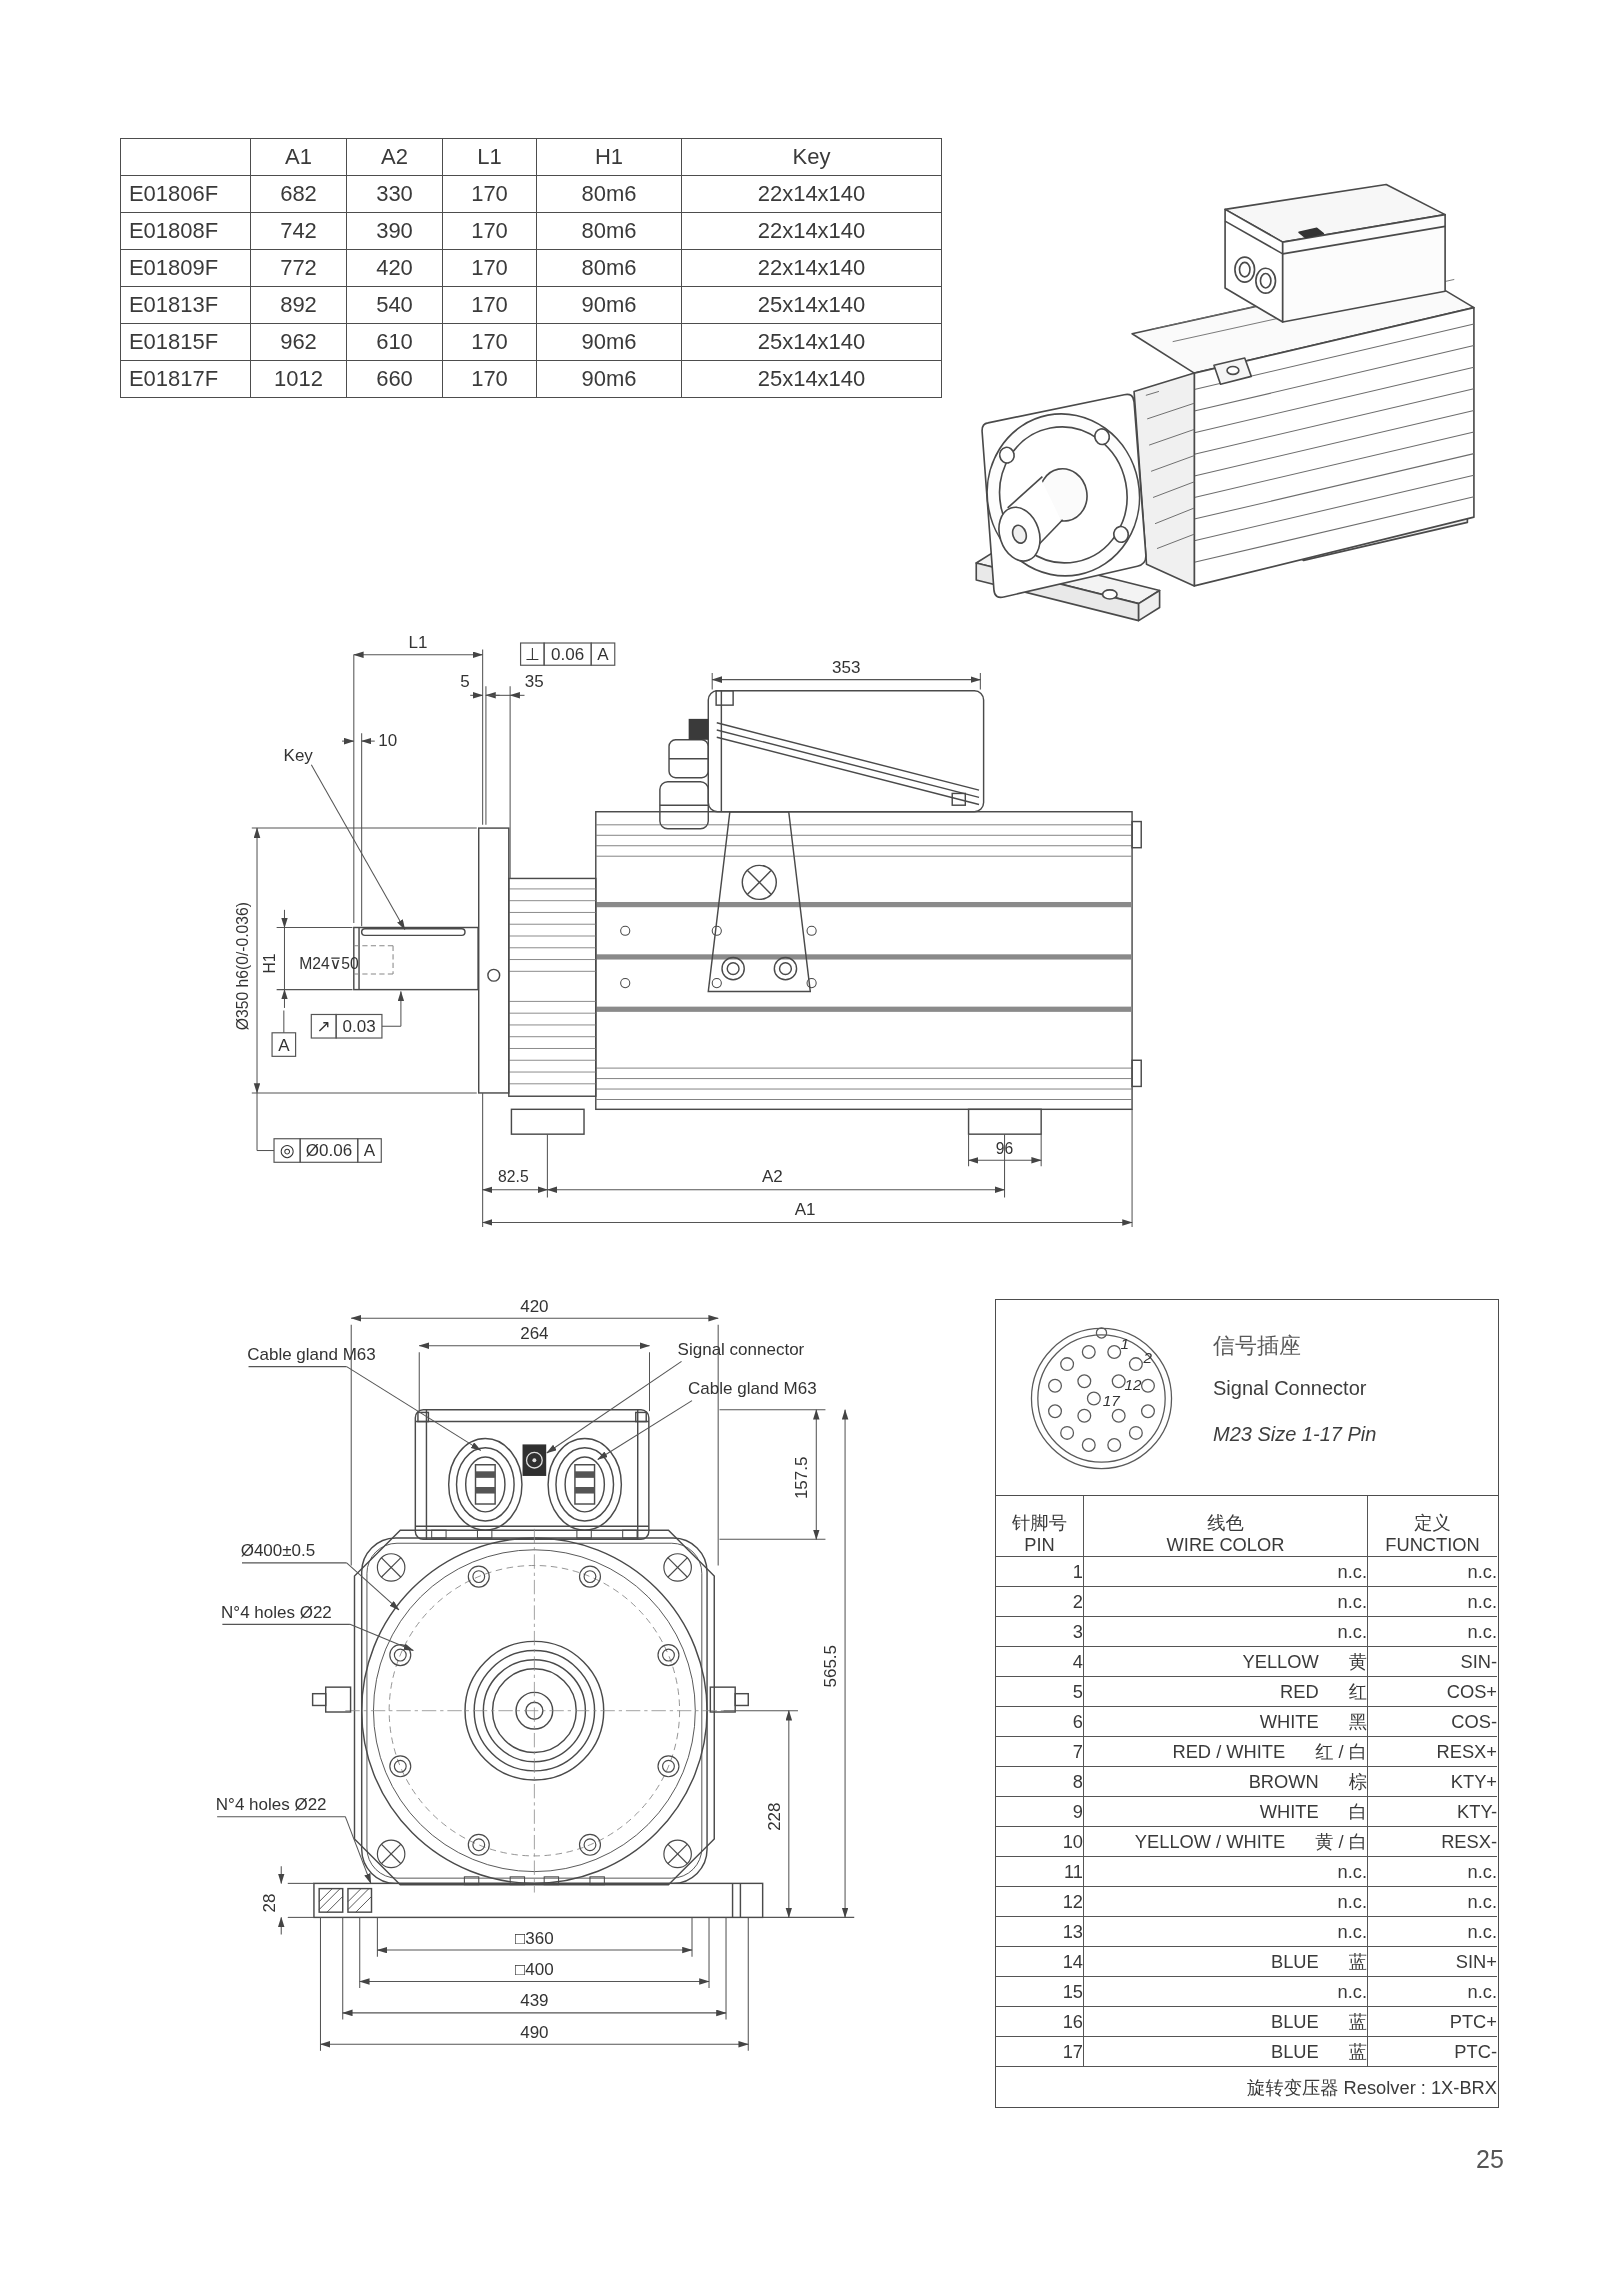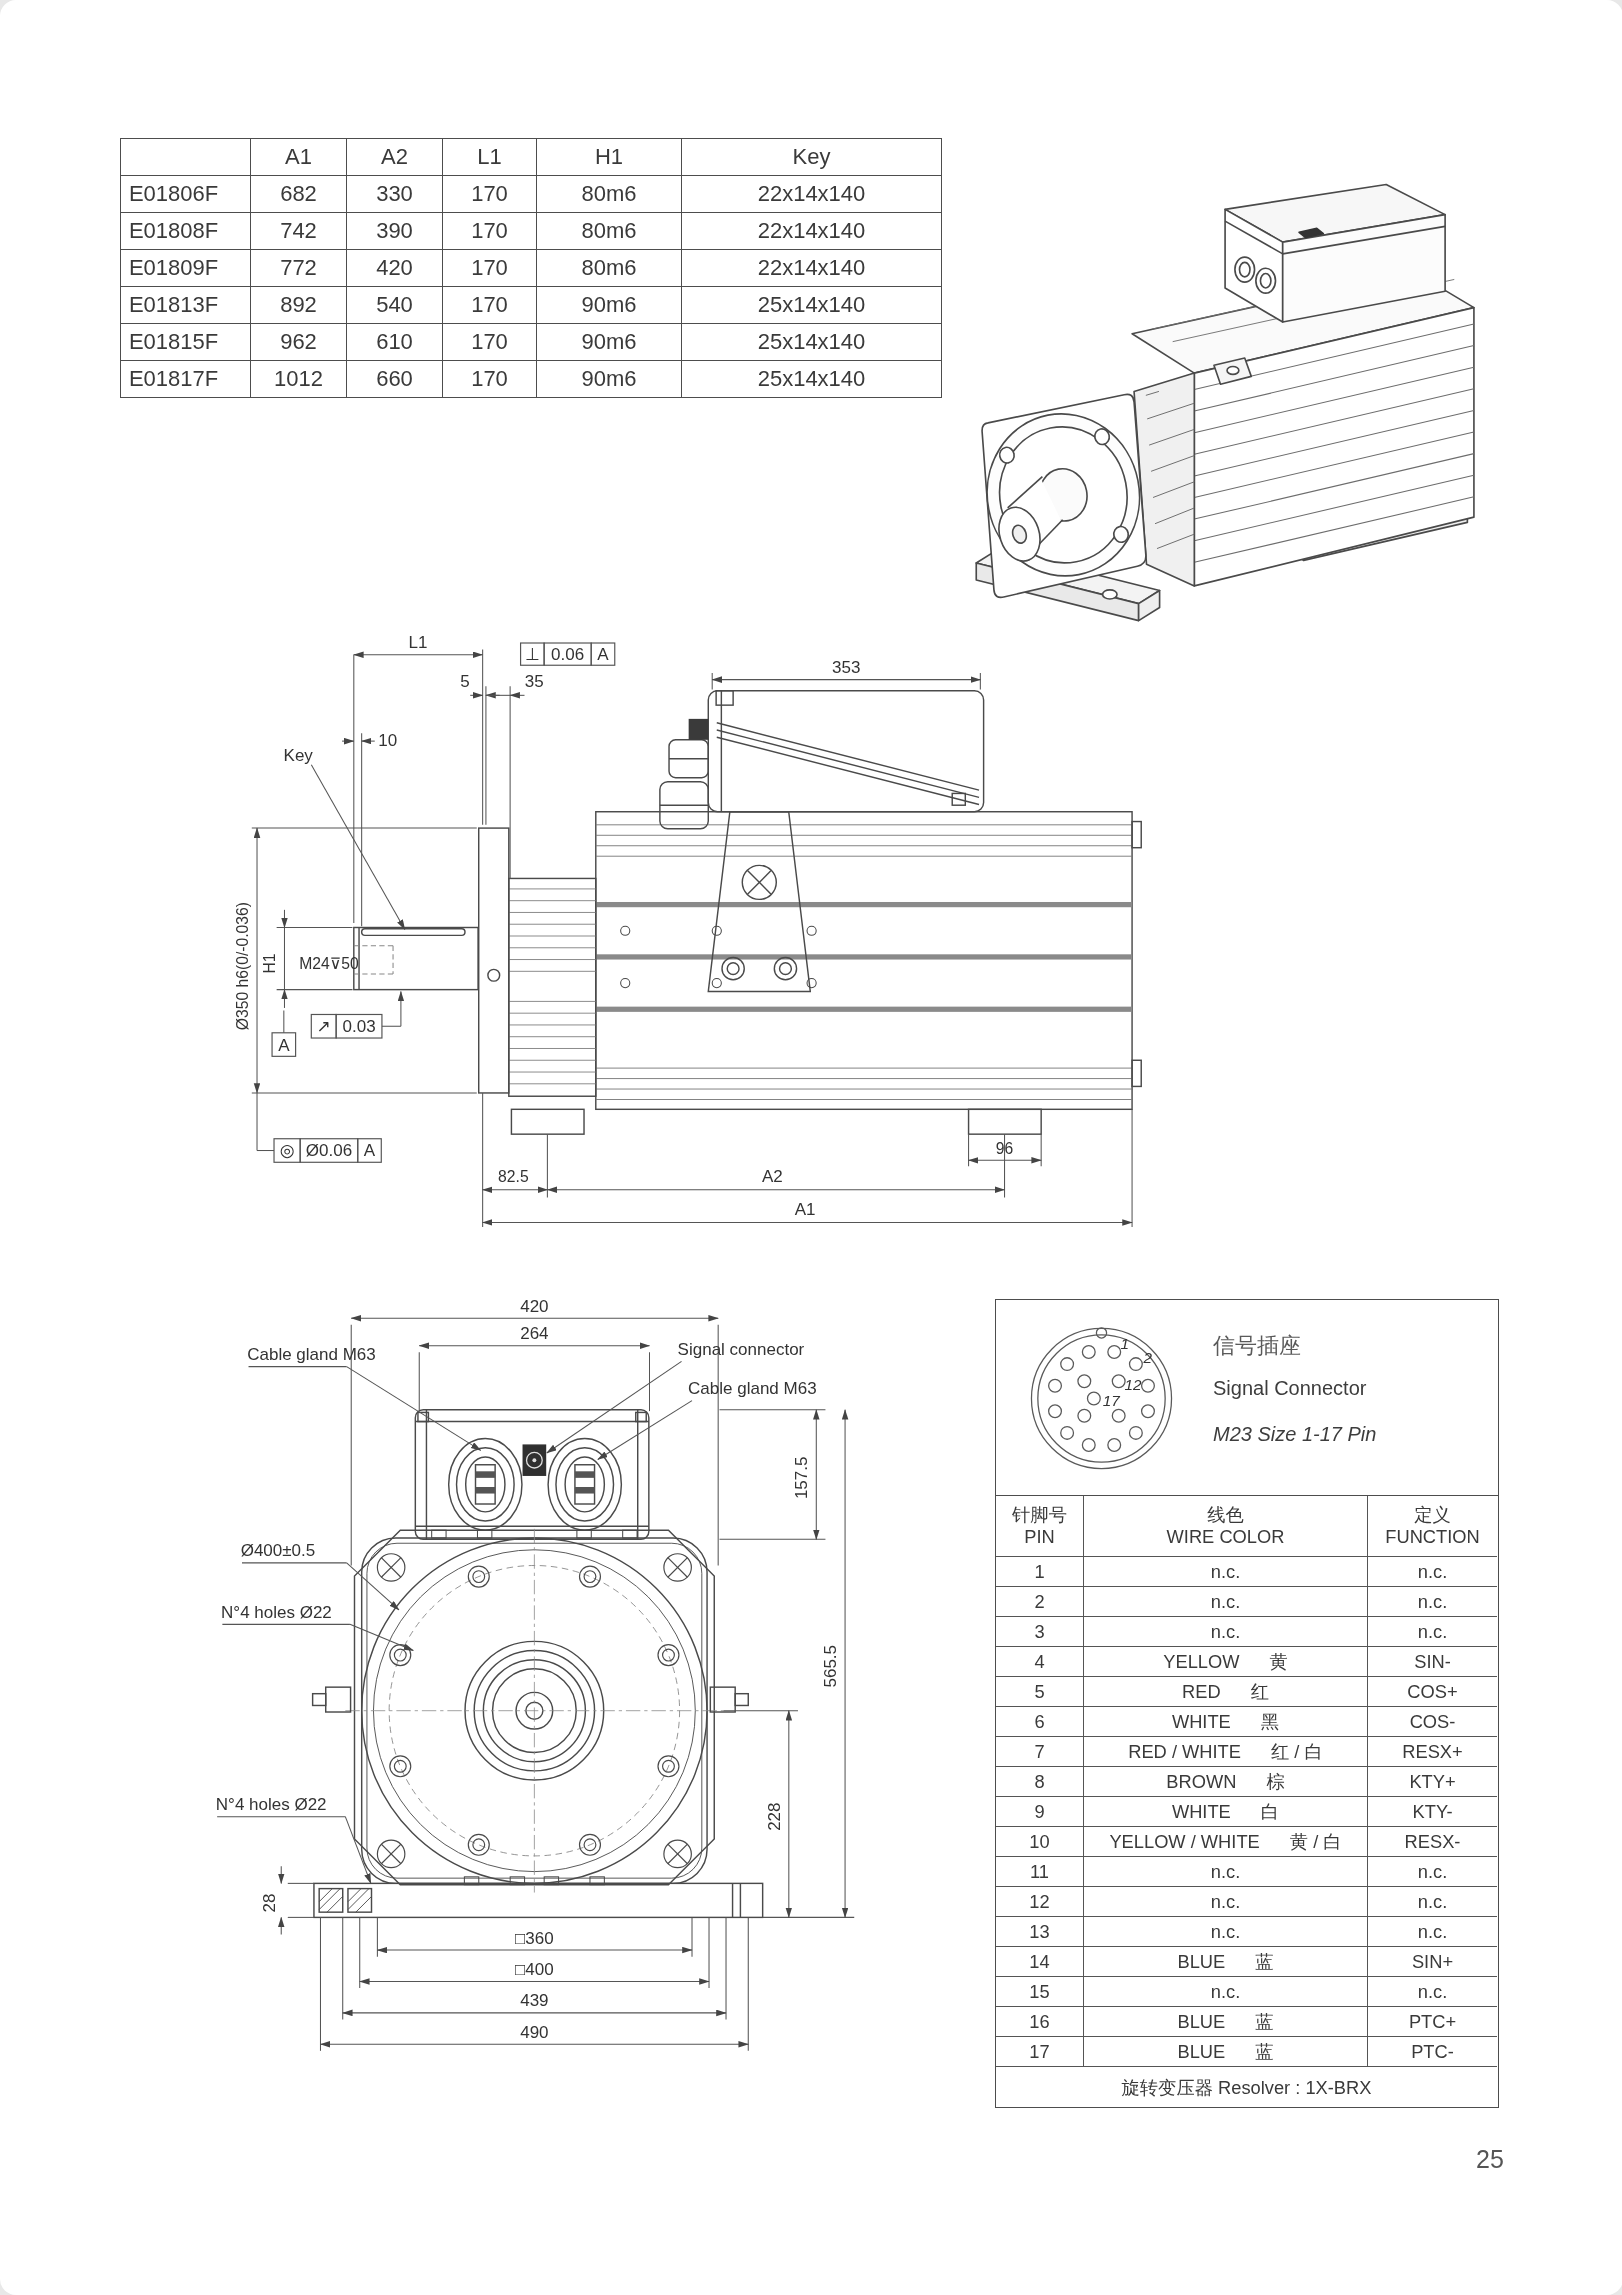--- a/index.html
+++ b/index.html
@@ -1,33 +1,33 @@
 <!DOCTYPE html>
 <html style="font-size:10.5px"><head>
 <meta charset="utf-8">
 <style>
   html,body{margin:0;padding:0;background:#e8e8e8;}
   *{box-sizing:border-box;}
   .page{position:relative;width:1623px;height:2295px;background:#ffffff;
-        font-family:"Liberation Sans",sans-serif;color:#333;overflow:hidden;border-radius:16px;}
+        font-family:"Liberation Sans",sans-serif;color:#333;overflow:hidden;}
 
   
   table.spec{position:absolute;left:120px;top:138px;border-collapse:collapse;table-layout:fixed;}
   table.spec th, table.spec td{border:1.3px solid #4d4d4d;height:37px;padding:0 3.9px;
         font-size:22px;font-weight:400;text-align:center;color:#3a3a3a;white-space:nowrap;}
   table.spec td.model{text-align:left;padding-left:7.9px;}
 
   
   .conn{position:absolute;left:995px;top:1299px;width:504px;border:1.3px solid #4d4d4d;background:#fff;}
   .conn-head{position:relative;height:196px;border-bottom:1.3px solid #4d4d4d;}
   .conn-title-cn{position:absolute;left:217px;top:31px;font-size:22px;color:#5a5a5a;}
   .conn-title-en{position:absolute;left:217px;top:77px;font-size:20px;color:#3d3d3d;}
   .conn-title-sub{position:absolute;left:217px;top:123px;font-size:20px;color:#3d3d3d;font-style:italic;}
   .conn-grid{display:grid;grid-template-columns:87px 284px 130px;font-size:18.3px;color:#3a3a3a;}
-  .conn-grid > div{border-top:0.7px solid #555;display:flex;align-items:center;justify-content:center;height:30px;}
+  .conn-grid > div{border-top:0.7px solid #555;display:flex;align-items:center;justify-content:flex-end;height:30px;}
   .conn-grid > div:nth-child(-n+3){border-top:none;}
   .conn-grid > div:nth-child(3n+2), .conn-grid > div:nth-child(3n){border-left:0.7px solid #555;}
   .conn-grid > .hcell{height:60px;flex-direction:column;line-height:1.2;}
   .conn-grid > .wire{gap:30px;}
   .conn-grid .cn:empty{display:none;}
   .conn-grid > .foot{grid-column:1 / -1;height:41px;border-left:none;}
 
   
   svg text{font-family:"Liberation Sans",sans-serif;fill:#333;}
   .pageno{position:absolute;left:1464px;top:2145px;width:52px;text-align:center;

